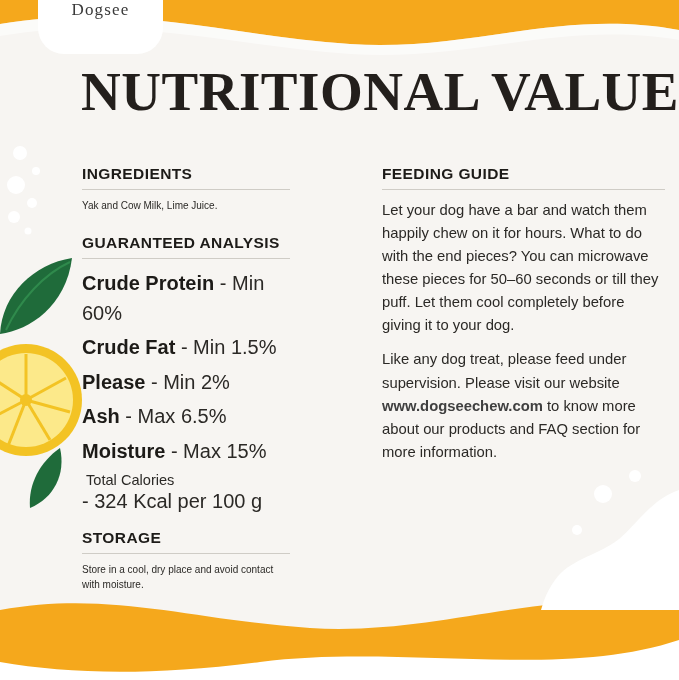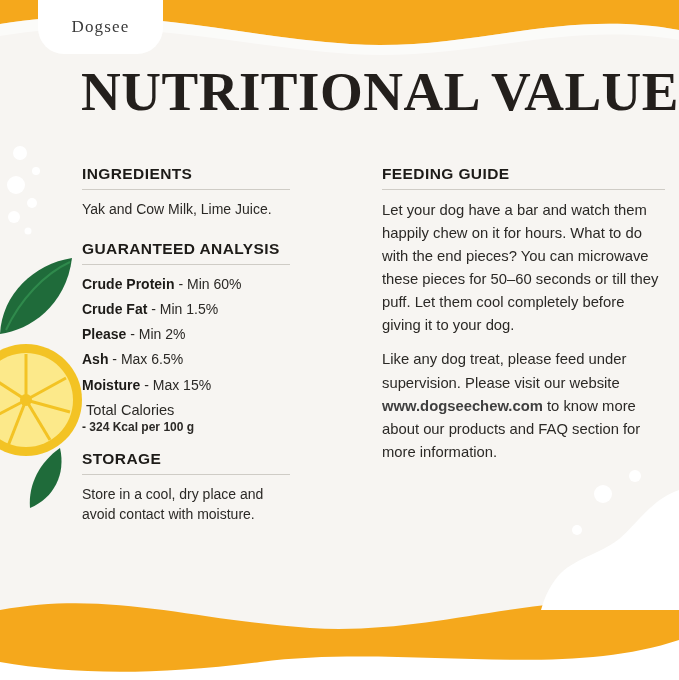--- a/index.html
+++ b/index.html
@@ -35,21 +35,21 @@
     position: absolute;
     top: 0;
     left: 38px;
     width: 125px;
     height: 54px;
     background: #ffffff;
     border-bottom-left-radius: 26px;
     border-bottom-right-radius: 26px;
     z-index: 6;
     display: flex;
-    align-items: center;
+    align-items: flex-start;
     justify-content: center;
   }
   .logo-text {
     font-family: "Liberation Serif", serif;
     font-size: 17px;
     letter-spacing: 1.2px;
     color: #3a3a3a;
   }
 
   
@@ -115,36 +115,36 @@
     color: #1d1b18;
     padding-bottom: 6px;
     border-bottom: 1.5px solid #cfccc6;
   }
 
   .sec-block { margin-bottom: 20px; }
   .sec-block.tight { margin-bottom: 16px; }
 
   .body-text {
     margin: 0;
-    font-size: 14px;
+    font-size: 10px;
     line-height: 1.47;
     color: #2b2926;
   }
 
   .analysis-list { list-style: none; margin: 0; padding: 0; }
   .analysis-list li {
-    font-size: 14px;
+    font-size: 20px;
     line-height: 1.52;
     color: #2b2926;
     margin: 0 0 4px 0;
   }
   .analysis-list li b { font-weight: bold; color: #1d1b18; }
 
   .calories-label { font-size: 14.6px; color: #2b2926; margin: 6px 0 0 4px; }
-  .calories-value { font-size: 12px; color: #2b2926; margin: 2px 0 0 0; font-weight: bold; }
+  .calories-value { font-size: 20px; color: #2b2926; margin: 2px 0 0 0; }
 
   .feed-p { margin: 0 0 11px 0; font-size: 14.8px; line-height: 1.56; color: #2b2926; }
   .feed-p:last-child { margin-bottom: 0; }
   .feed-p b { font-weight: bold; color: #404040; }
 </style>
 </head>
 <body>
 
 <div class="page">
 

